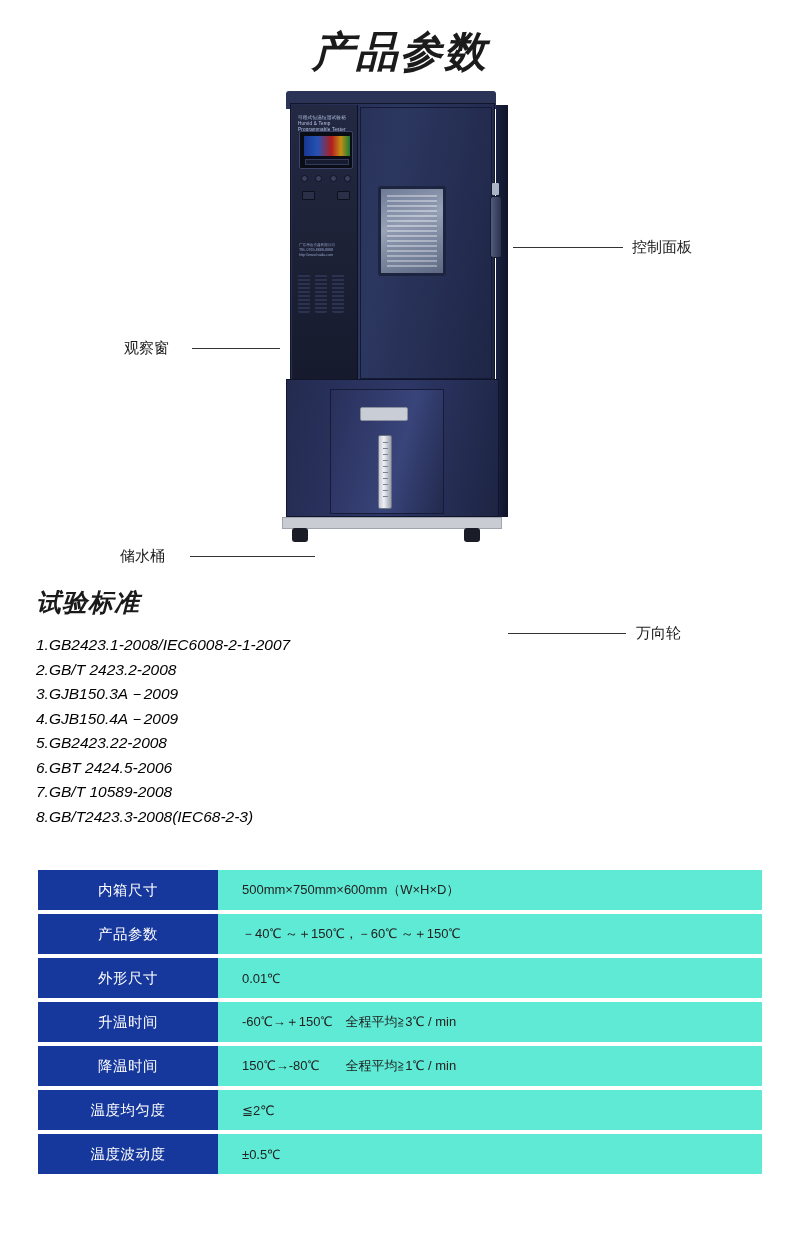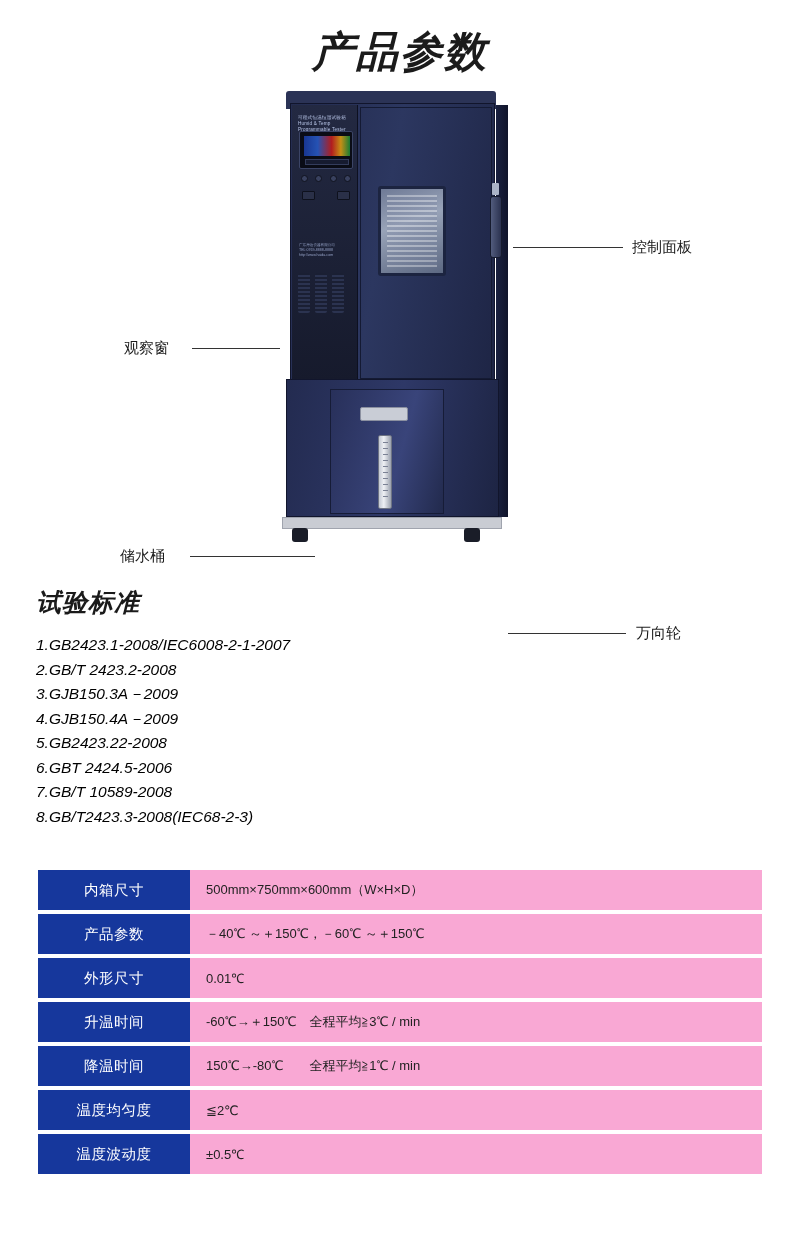--- a/index.html
+++ b/index.html
@@ -285,34 +285,34 @@
   .spec-table {
     position: absolute;
     left: 38px;
     top: 866px;
     width: 724px;
     border-collapse: separate;
     border-spacing: 0 4px;
   }
   .spec-table tr { height: 40px; }
   .spec-table td.k {
-    width: 152px;
+    width: 180px;
     background: #16379c;
     color: #fff;
     font-size: 14.5px;
     text-align: center;
     vertical-align: middle;
     letter-spacing: .5px;
     margin-left: 12px;
   }
   .spec-table td.v {
-    background: #f9a8d4;
+    background: #5eead4;
     color: #222;
     font-size: 13px;
-    padding-left: 16px;
+    padding-left: 24px;
     vertical-align: middle;
   }
 </style>
 </head>
 <body>
 
 <div class="page-title">产品参数</div>
 
 <div class="photo-area">
 

